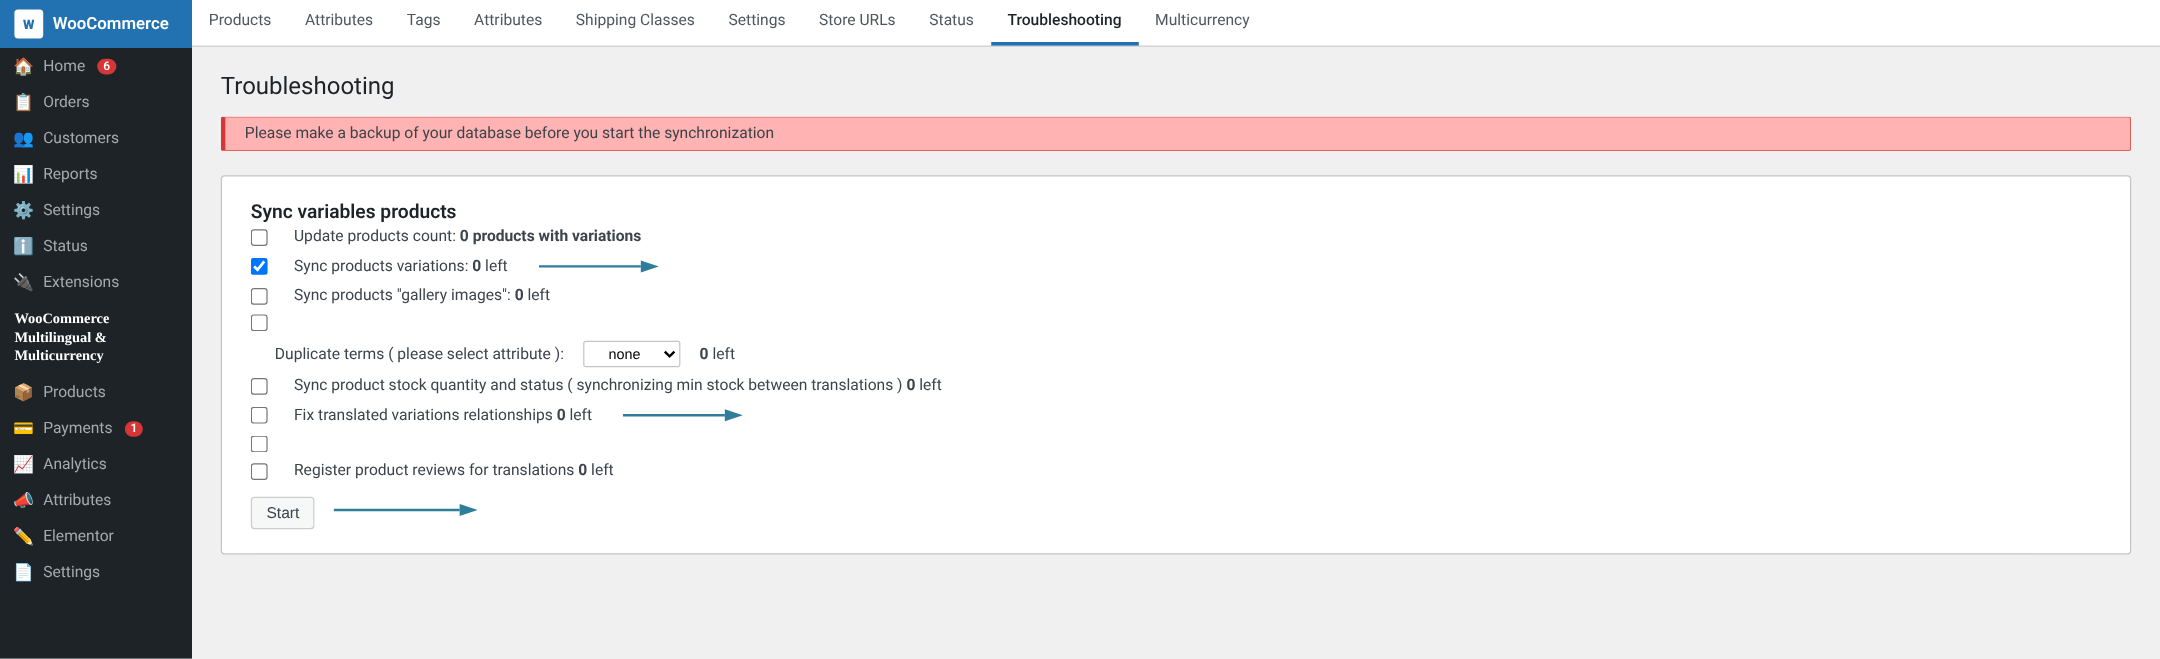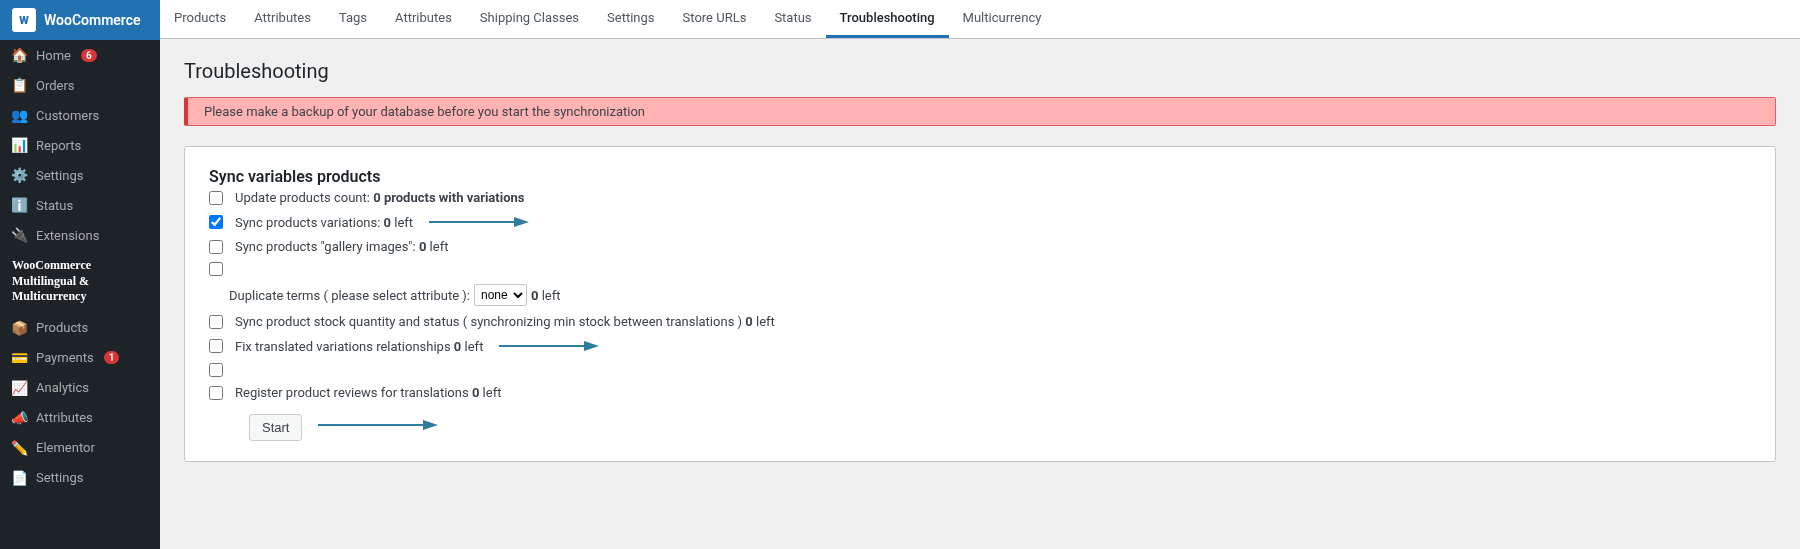--- a/index.html
+++ b/index.html
@@ -124,43 +124,43 @@
     }
     .sync-section-title {
       font-size: 16px;
       font-weight: 600;
       color: #1d2327;
       margin-bottom: 4px;
     }
     .sync-row {
       display: flex;
       align-items: center;
-      gap: 12px;
+      gap: 22px;
       margin-bottom: 8px;
       font-size: 13px;
       color: #3c434a;
     }
     .sync-row input[type="checkbox"] {
       width: 14px; height: 14px;
       flex-shrink: 0;
       cursor: pointer;
     }
 
     
     .sync-subrow {
       display: flex;
       align-items: center;
-      gap: 4px;
+      gap: 16px;
       margin-bottom: 8px;
       margin-left: 20px;
       font-size: 13px;
       color: #3c434a;
     }
     .select-small {
-      padding: 2px 2px;
+      padding: 2px 16px;
       border: 1px solid #c3c4c7;
       border-radius: 2px;
       font-size: 12px;
       background: #fff;
     }
 
     
     .start-btn {
       padding: 5px 12px;
       background: #f6f7f7;
@@ -325,21 +325,21 @@
 
       <div class="sync-row">
         <input type="checkbox" style="">
       </div>
 
       <div class="sync-row">
         <input type="checkbox" style="">
         <span>Register product reviews for translations <span style="font-weight:700">0</span> left</span>
       </div>
 
-      <div style="display:flex; align-items:center; gap:12px; margin-top:8px;margin-left:40px;">
+      <div style="display:flex; align-items:center; gap:12px; margin-top:8px;">
         <button class="start-btn">Start</button>
         <span class="arrow-svg">
           <svg width="120" height="18" viewBox="0 0 120 18">
             <line x1="0" y1="9" x2="105" y2="9" stroke="#2e7d9a" stroke-width="2"></line>
             <polygon points="105,4 120,9 105,14" fill="#2e7d9a"></polygon>
           </svg>
         </span>
       </div>
     </div>
   </div>

